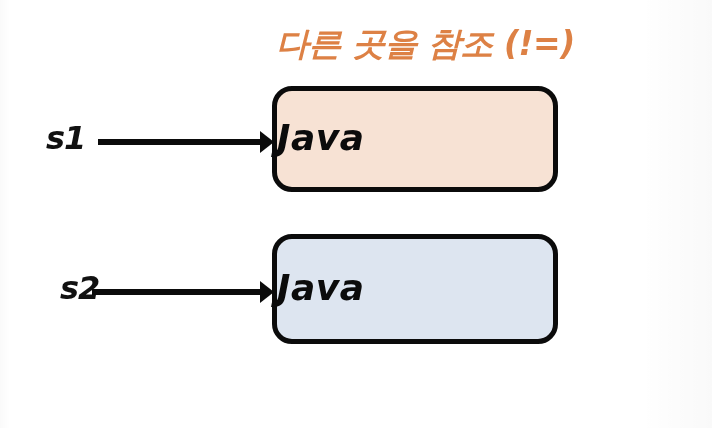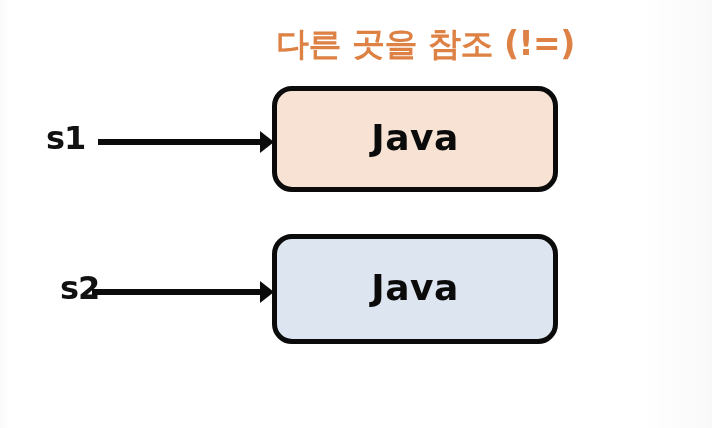--- a/index.html
+++ b/index.html
@@ -7,20 +7,21 @@
     padding: 0;
     background: #ffffff;
   }
   #canvas {
     position: relative;
     width: 712px;
     height: 428px;
     background: #ffffff;
     overflow: hidden;
     font-family: "DejaVu Sans", "Liberation Sans", sans-serif;
+    font-style: italic;
   }
   
   #right-edge-shade {
     position: absolute;
     top: 0;
     right: 0;
     width: 70px;
     height: 100%;
     background: linear-gradient(to right, rgba(0,0,0,0) 0%, rgba(0,0,0,0.010) 45%, rgba(0,0,0,0.022) 100%);
     pointer-events: none;
@@ -89,21 +90,20 @@
   }
 
   
   .value-box {
     position: absolute;
     box-sizing: border-box;
     border: 5px solid #0b0b0b;
     border-radius: 20px;
     display: flex;
     align-items: center;
-    justify-content: center;
   }
   .value-box .value-text {
     font-size: 36px;
     font-weight: 700;
     color: #0b0b0b;
     letter-spacing: 0.5px;
     line-height: 1;
     transform: translateY(-1px);
   }
   #box-s1 {

